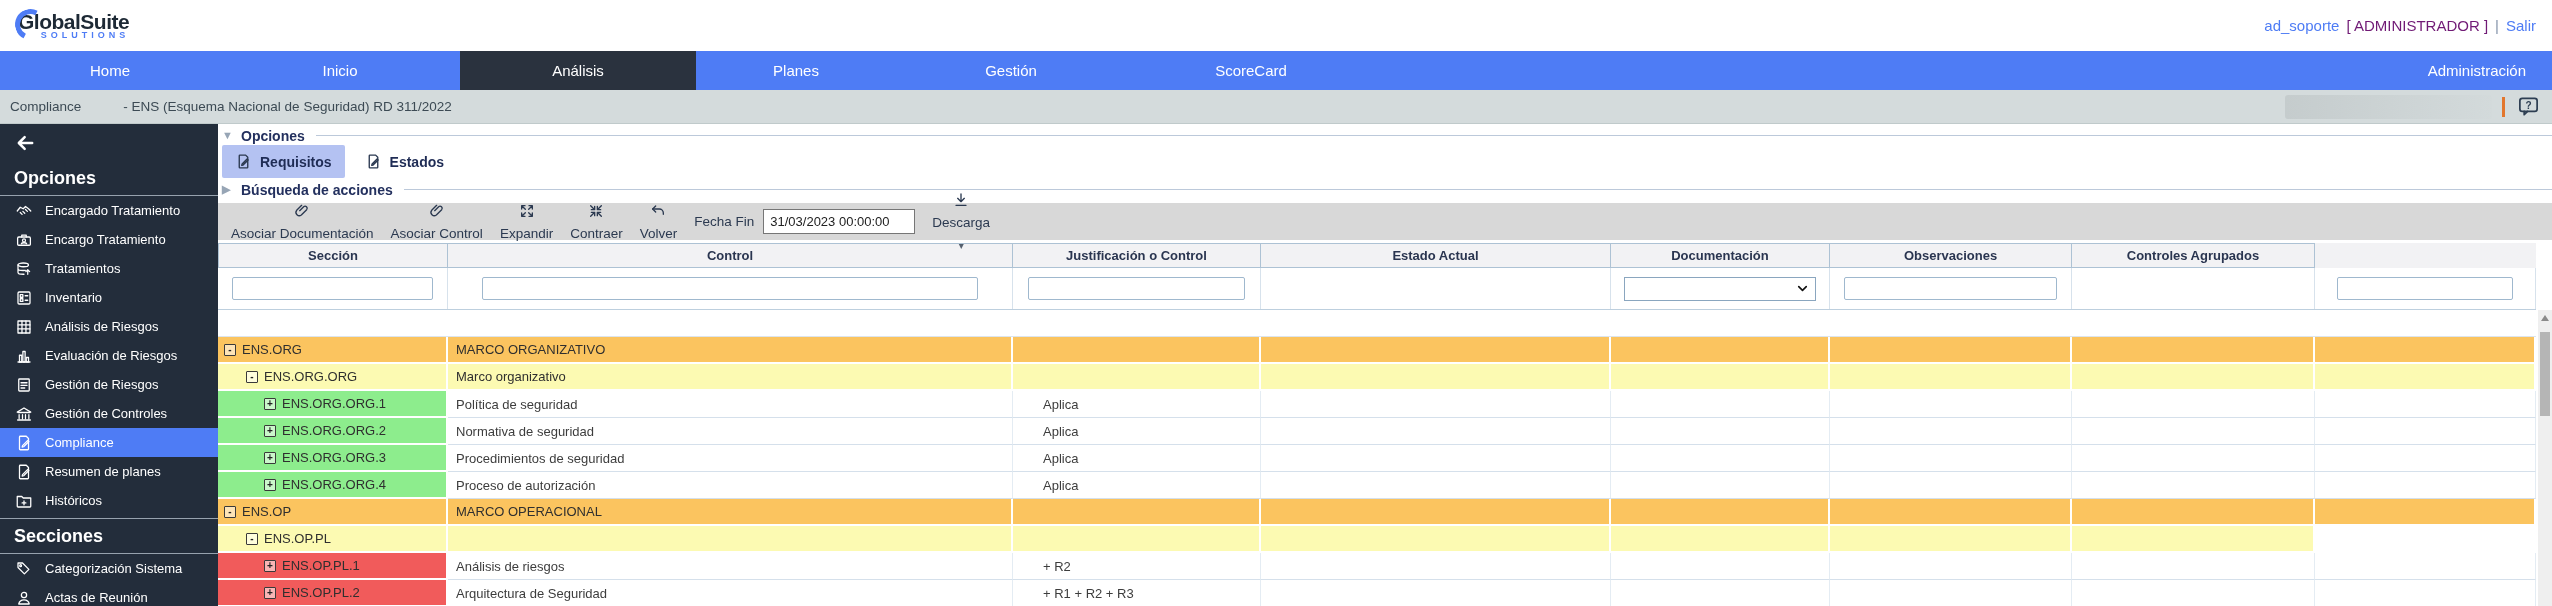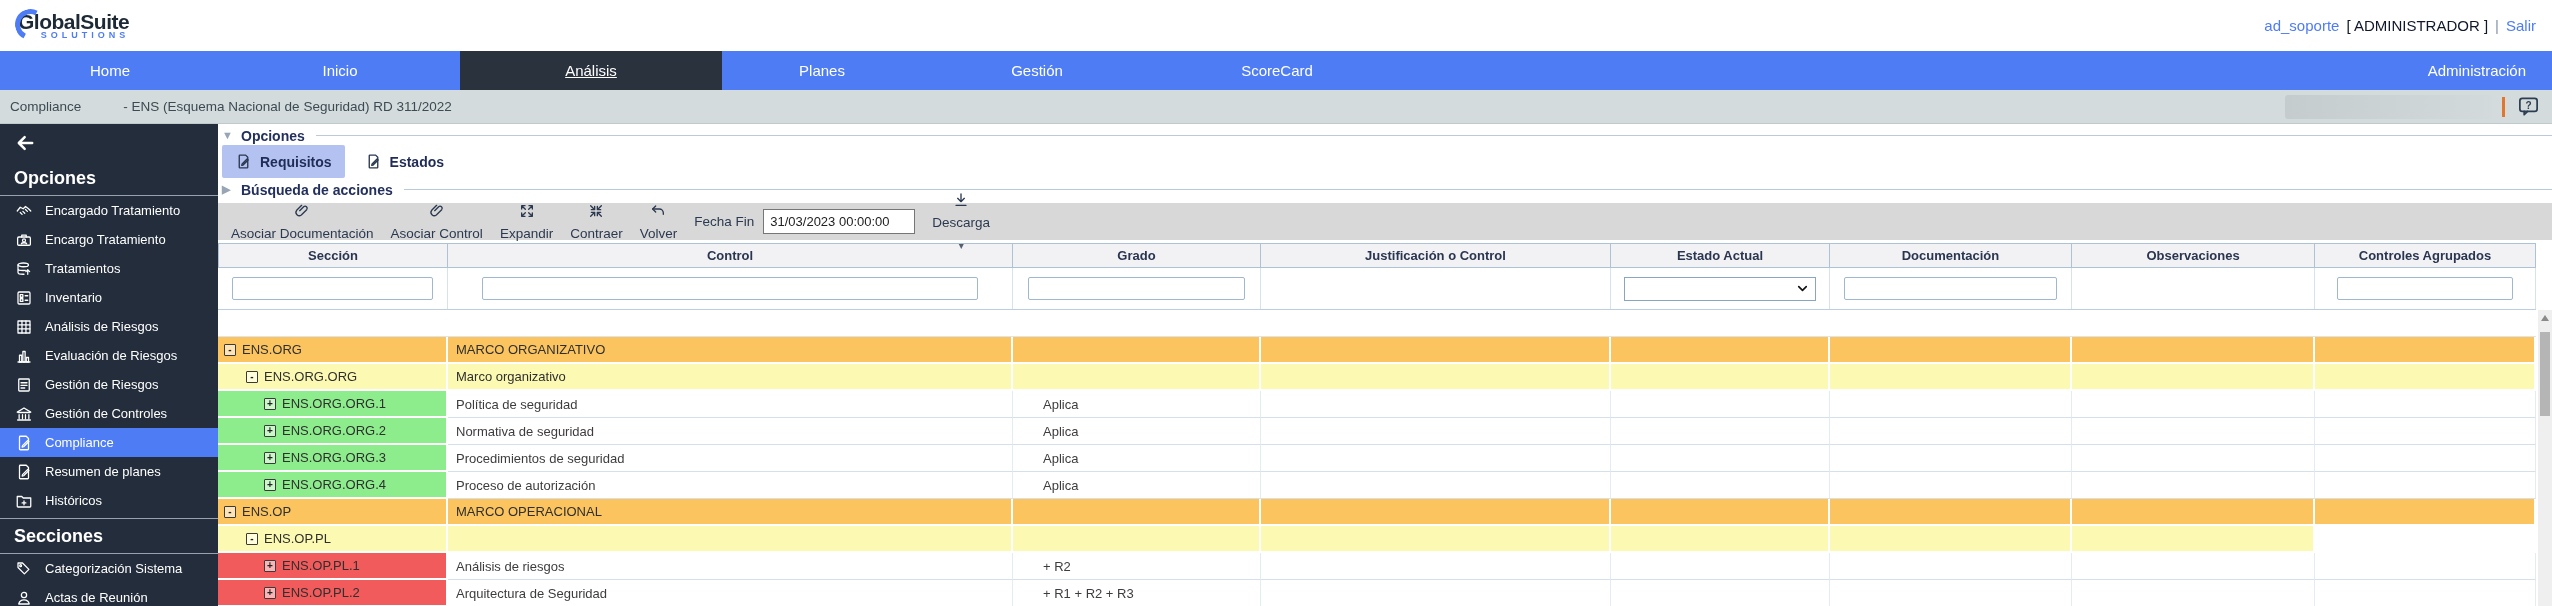--- a/index.html
+++ b/index.html
@@ -9,29 +9,29 @@
   
   .topbar{height:51px;display:flex;align-items:center;justify-content:space-between;
     padding:0 16px;background:#fff;}
   .logo{position:relative;line-height:1;padding-left:2px;}
   .logo-main{font-size:21px;font-weight:bold;color:#1d2935;letter-spacing:-0.5px;}
   .logo-sub{font-size:9px;font-weight:bold;color:#4E7CF5;letter-spacing:4px;text-align:right;margin-top:-1px;}
   .logo:before{content:"";position:absolute;left:-1px;top:-2px;width:21px;height:21px;
     border:5px solid #4E7CF5;border-radius:50%;
     border-bottom-color:transparent;border-right-color:transparent;transform:rotate(-18deg);}
   .user-area{font-size:15px;color:#4E7CF5;display:flex;gap:7px;align-items:center;justify-content:space-between;}
-  .user-area .role{color:#0f172a;}
+  .user-area .role{color:#701a75;}
   .user-area .sep{color:#8696ab;}
 
   
   .navbar{height:39px;background:#4E7CF5;display:flex;color:#fff;font-size:15px;}
   .nav-item{display:flex;align-items:center;justify-content:center;cursor:pointer;}
   .nav-item:nth-child(1){width:220px;}
   .nav-item:nth-child(2){width:240px;}
-  .nav-item:nth-child(3){width:262px;text-decoration:underline;}
+  .nav-item:nth-child(3){width:236px;}
   .nav-item:nth-child(4){width:200px;}
   .nav-item:nth-child(5){width:230px;}
   .nav-item:nth-child(6){width:250px;text-align:center;}
   .nav-item.active{background:#2A323E;}
   .nav-right{margin-left:auto;display:flex;align-items:center;padding:0 26px;}
 
   
   .breadcrumb{height:34px;background:#D4DBDC;border-bottom:1px solid #c0cacb;
     display:flex;align-items:center;padding:0 10px;font-size:13.5px;color:#3C4A54;}
   .bc-section{margin-right:42px;}
@@ -379,21 +379,20 @@
           </span>
         <span>Descarga</span>
         <span class="caret"></span>
       </span>
     </div>
 
     <div class="table">
       <div class="thead cols" id="thead">
           <div class="th">Sección</div>
           <div class="th">Control</div>
-          <div class="th">Grado</div>
           <div class="th">Justificación o Control</div>
           <div class="th">Estado Actual</div>
           <div class="th">Documentación</div>
           <div class="th">Observaciones</div>
           <div class="th">Controles Agrupados</div>
         </div>
       <div class="tfilter cols" id="tfilter">
           <div class="tf">
             <input class="filter-input" style="">
           </div>

